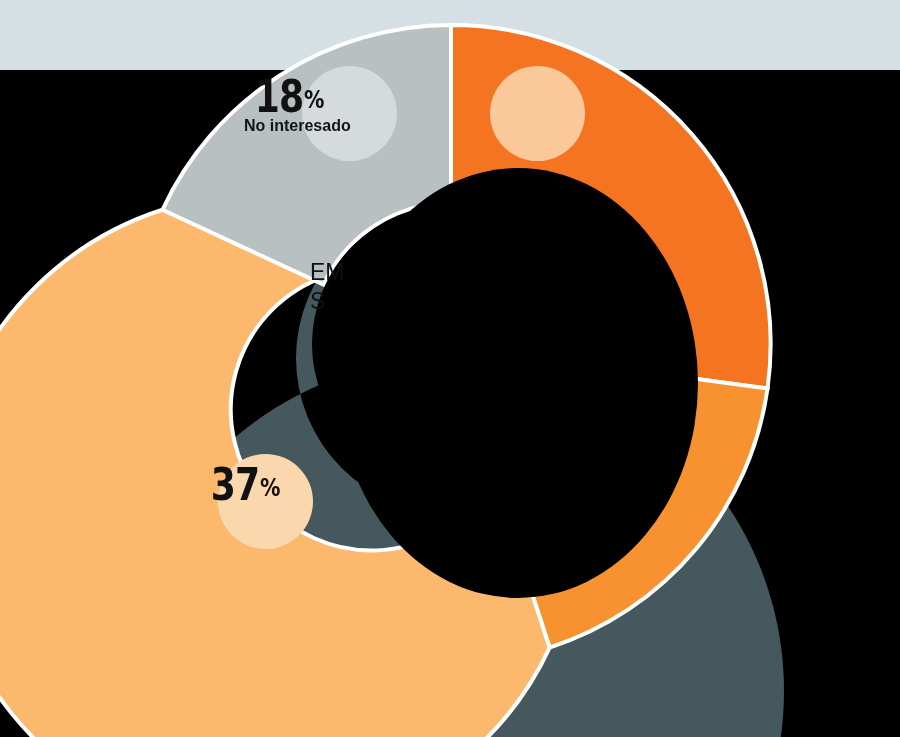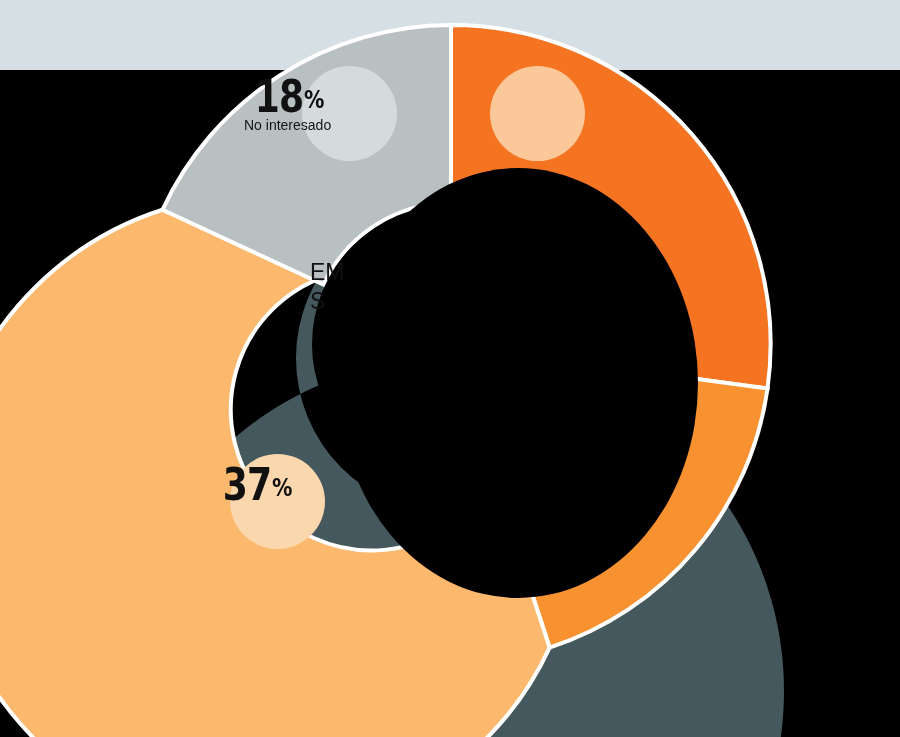--- a/index.html
+++ b/index.html
@@ -80,38 +80,38 @@
     transform: scaleX(0.85);
     transform-origin: left center;
     margin-left: 1px;
     vertical-align: 4px;
   }
   .cat-label {
     position: relative;
     z-index: 2;
     display: block;
     font-family: "Liberation Sans", sans-serif;
-    font-size: 14px;
-    font-weight: 400;
+    font-size: 16px;
+    font-weight: 700;
     color: #141414;
     margin-top: -2px;
     white-space: pre-line;
   }
 
   
   #callout-muy     { left: 446px; top: 74px;  width: 230px; }
   #callout-muy .bubble     { left: 44px;  top: -8px; width: 95px;  height: 95px; background: #fbc89a; }
 
   #callout-no      { left: 244px; top: 74px;  width: 212px; }
   #callout-no .bubble      { left: 58px;  top: -8px; width: 95px;  height: 95px; background: #d5dadc; }
 
   #callout-mod     { left: 518px; top: 462px; width: 180px; }
   #callout-mod .bubble     { left: 42px;  top: -8px; width: 95px;  height: 95px; background: #fbc89a; }
 
-  #callout-lev     { left: 212px; top: 462px; width: 170px; }
+  #callout-lev     { left: 200px; top: 462px; width: 170px; }
   #callout-lev .bubble     { left: 18px;  top: -8px; width: 95px;  height: 95px; background: #fbd7ad; }
 
   
   #center-caption {
     position: absolute;
     left: 310px;
     top: 258px;
     width: 280px;
     text-align: left;
     font-family: "Liberation Sans", sans-serif;

